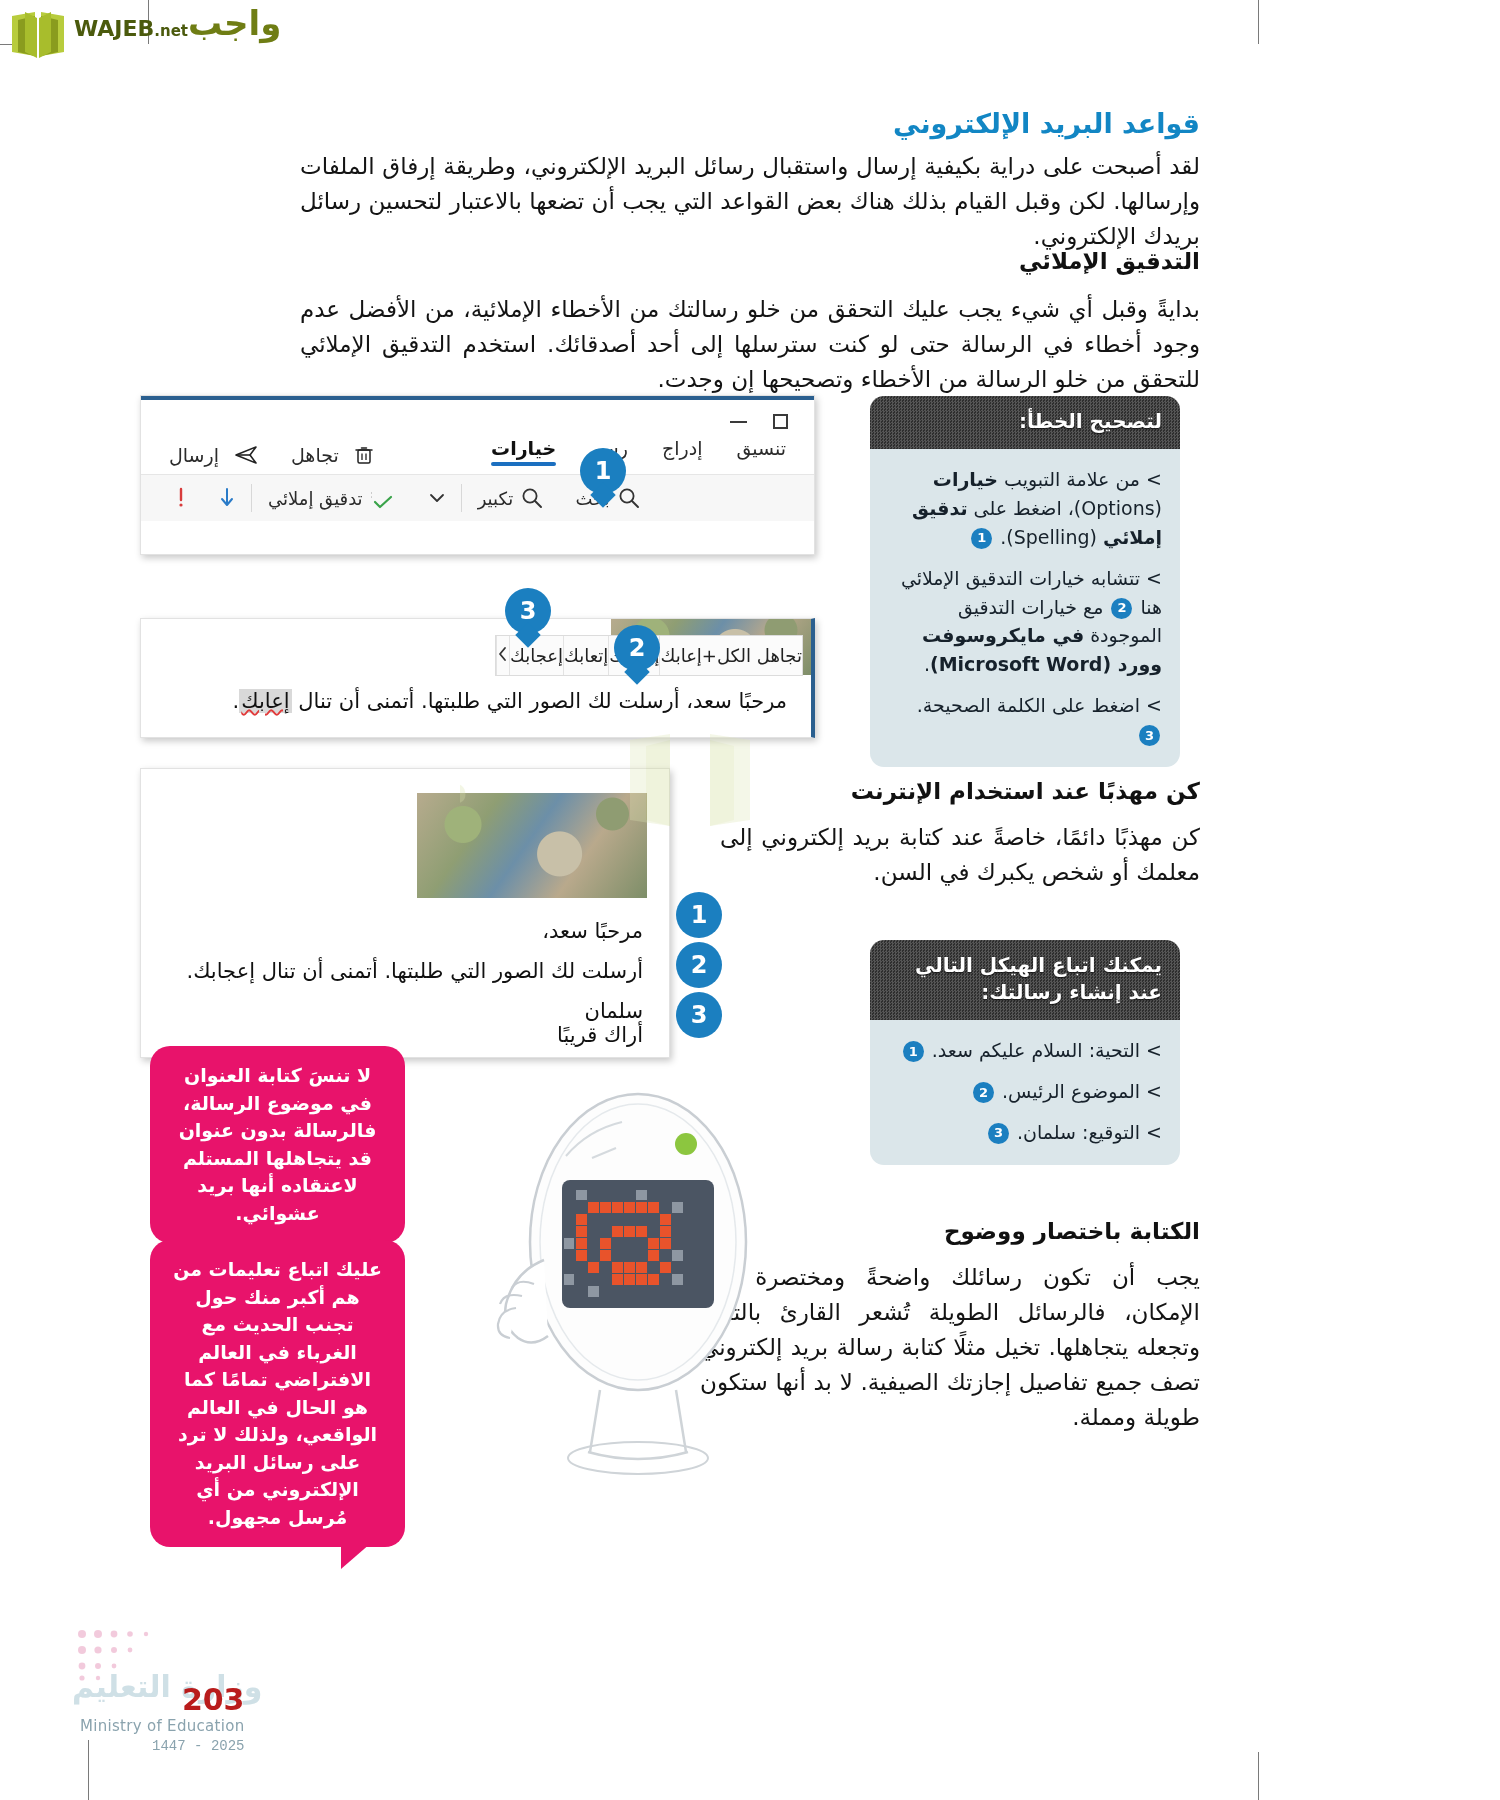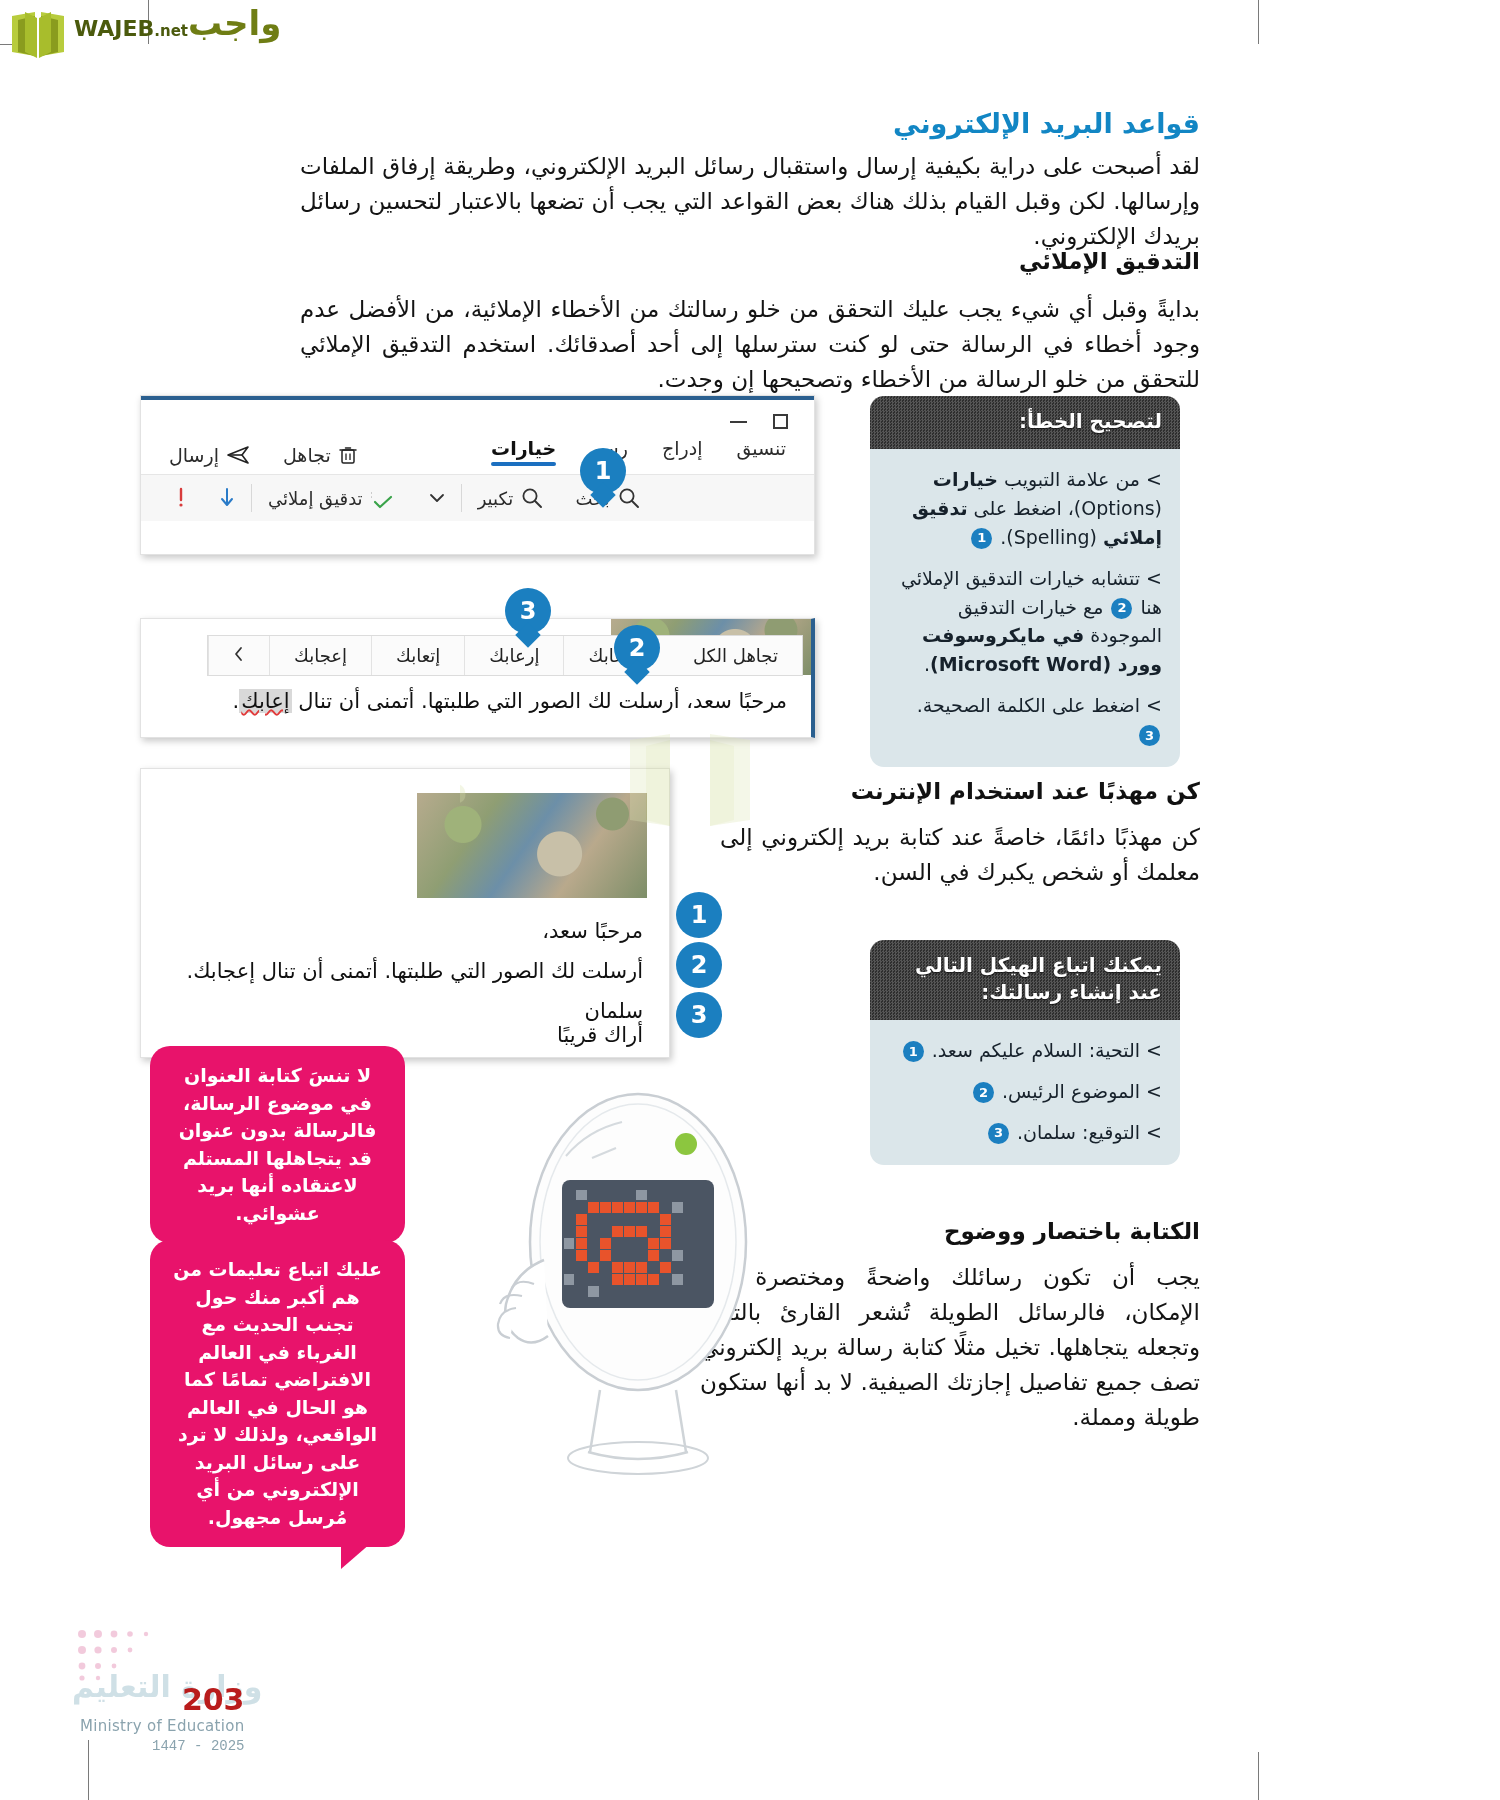--- a/index.html
+++ b/index.html
@@ -58,40 +58,40 @@
     gap: 34px; padding: 4px 28px 0 28px; direction: rtl;
     font-size: 19px; color: #2b2b2b;
   }
   .ribbon-tabs .tab { padding-bottom: 7px; position: relative; white-space: nowrap; }
   .ribbon-tabs .tab.active { font-weight: bold; color: #111; }
   .ribbon-tabs .tab.active::after {
     content: ""; position: absolute; right: 0; left: 0; bottom: 0;
     height: 4px; background: #1b6fc0; border-radius: 2px;
   }
   .ribbon-tabs .spacer { flex: 1; }
-  .ribbon-tabs .tool { display: flex; align-items: center; gap: 8px; font-size: 19px; }
+  .ribbon-tabs .tool { display: flex; align-items: center; gap: 16px; font-size: 19px; }
 
   .ribbon-bar {
     display: flex; flex-direction: row-reverse; align-items: center;
     direction: rtl; gap: 0; margin-top: 8px;
     background: #f7f7f7; border-top: 1px solid #e6e6e6;
     padding: 9px 18px; font-size: 18px; color: #2b2b2b;
   }
   .ribbon-bar .item { display: flex; align-items: center; gap: 8px; padding: 2px 16px; white-space: nowrap; }
   .ribbon-bar .sep { width: 1px; height: 28px; background: #d8d8d8; }
 
   .panel-body { background: #fff; min-height: 26px; }
 
   
   .sugg-row {
     display: flex; flex-direction: row-reverse; direction: rtl;
     background: #fbfbfb; border: 1px solid #dcdcdc;
     font-size: 18px; color: #222;
   }
-  .sugg-row .cell { padding: 9px 24px; border-left: 1px solid #e3e3e3; white-space: nowrap; }
+  .sugg-row .cell { padding: 9px 0; border-left: 1px solid #e3e3e3; white-space: nowrap; }
   .sugg-row .cell:last-child { border-left: none; }
 
   .mail-line { font-size: 21px; color: #111; direction: rtl; text-align: right; }
   .misspell {
     background: #d9d9d9; padding: 0 2px;
     border-bottom: 3px wavy #e03a3a; text-decoration: underline;
     text-decoration-color: #e03a3a; text-decoration-style: wavy; text-decoration-thickness: 2px;
   }
 
   

